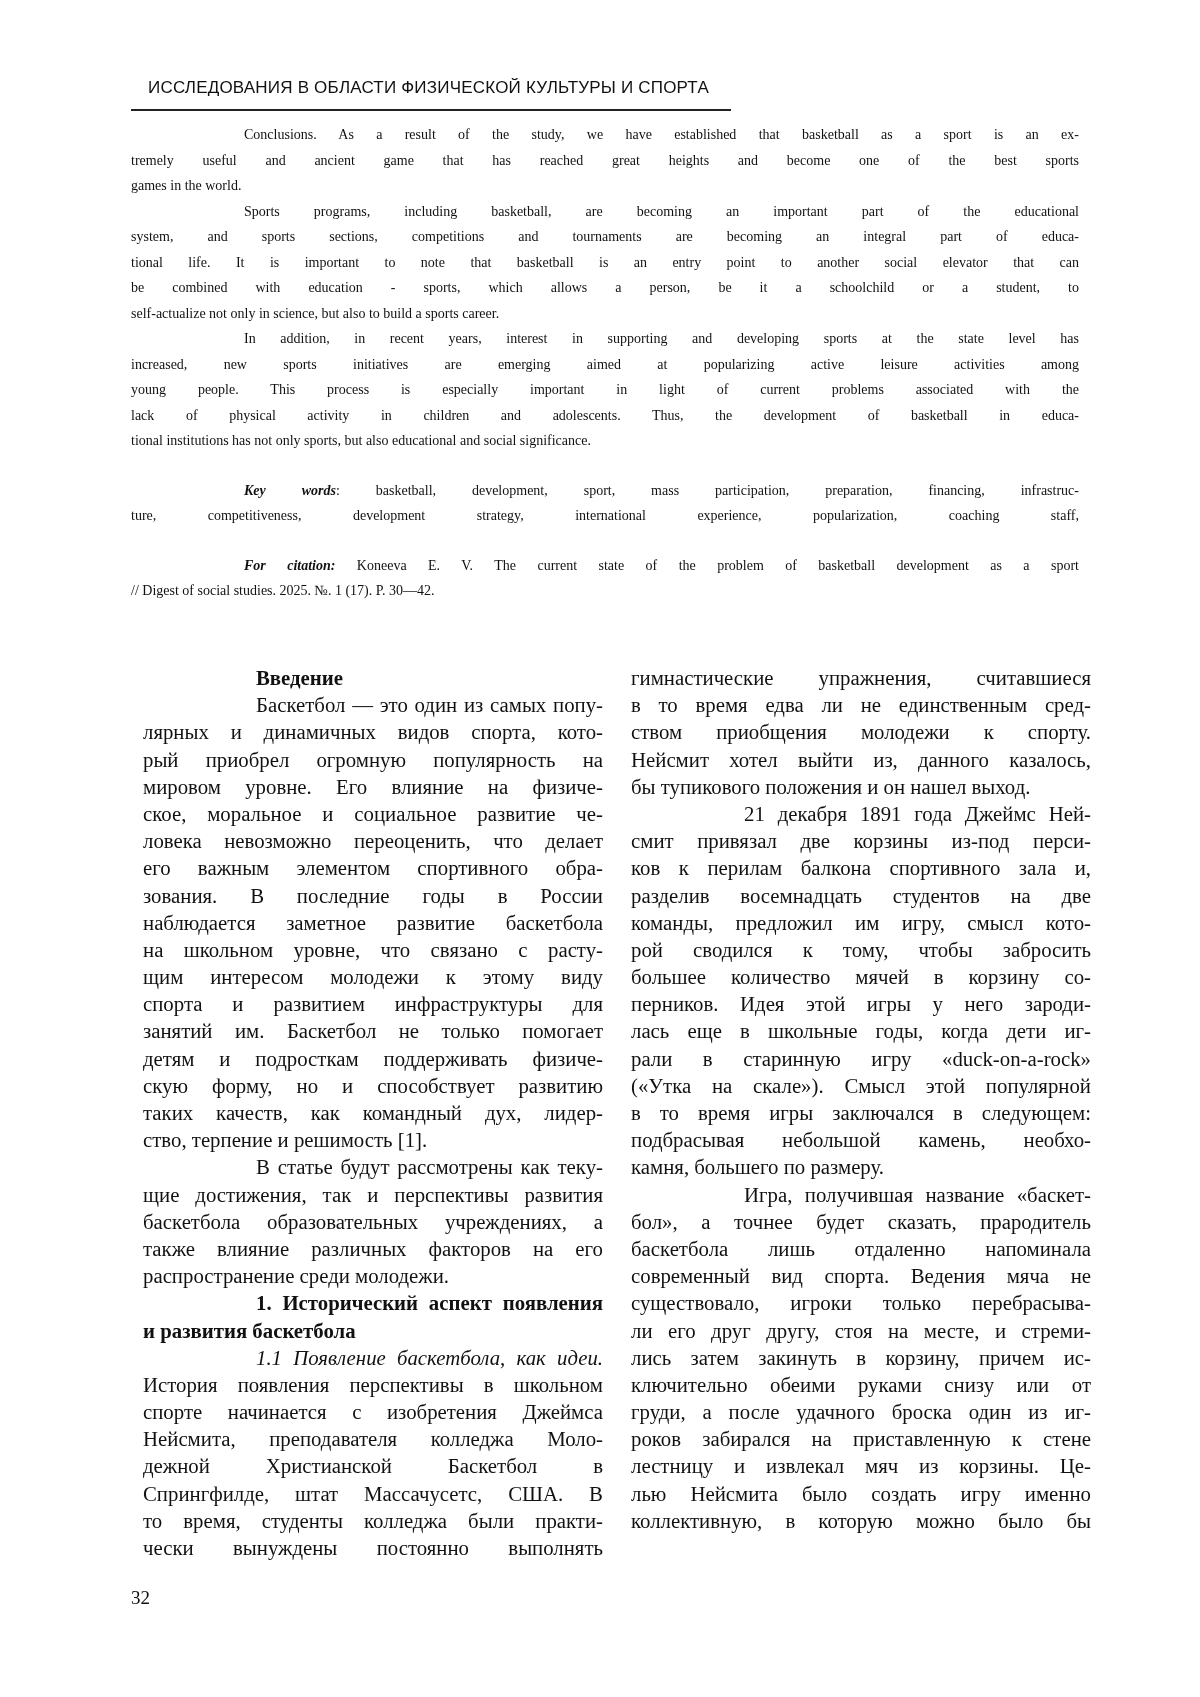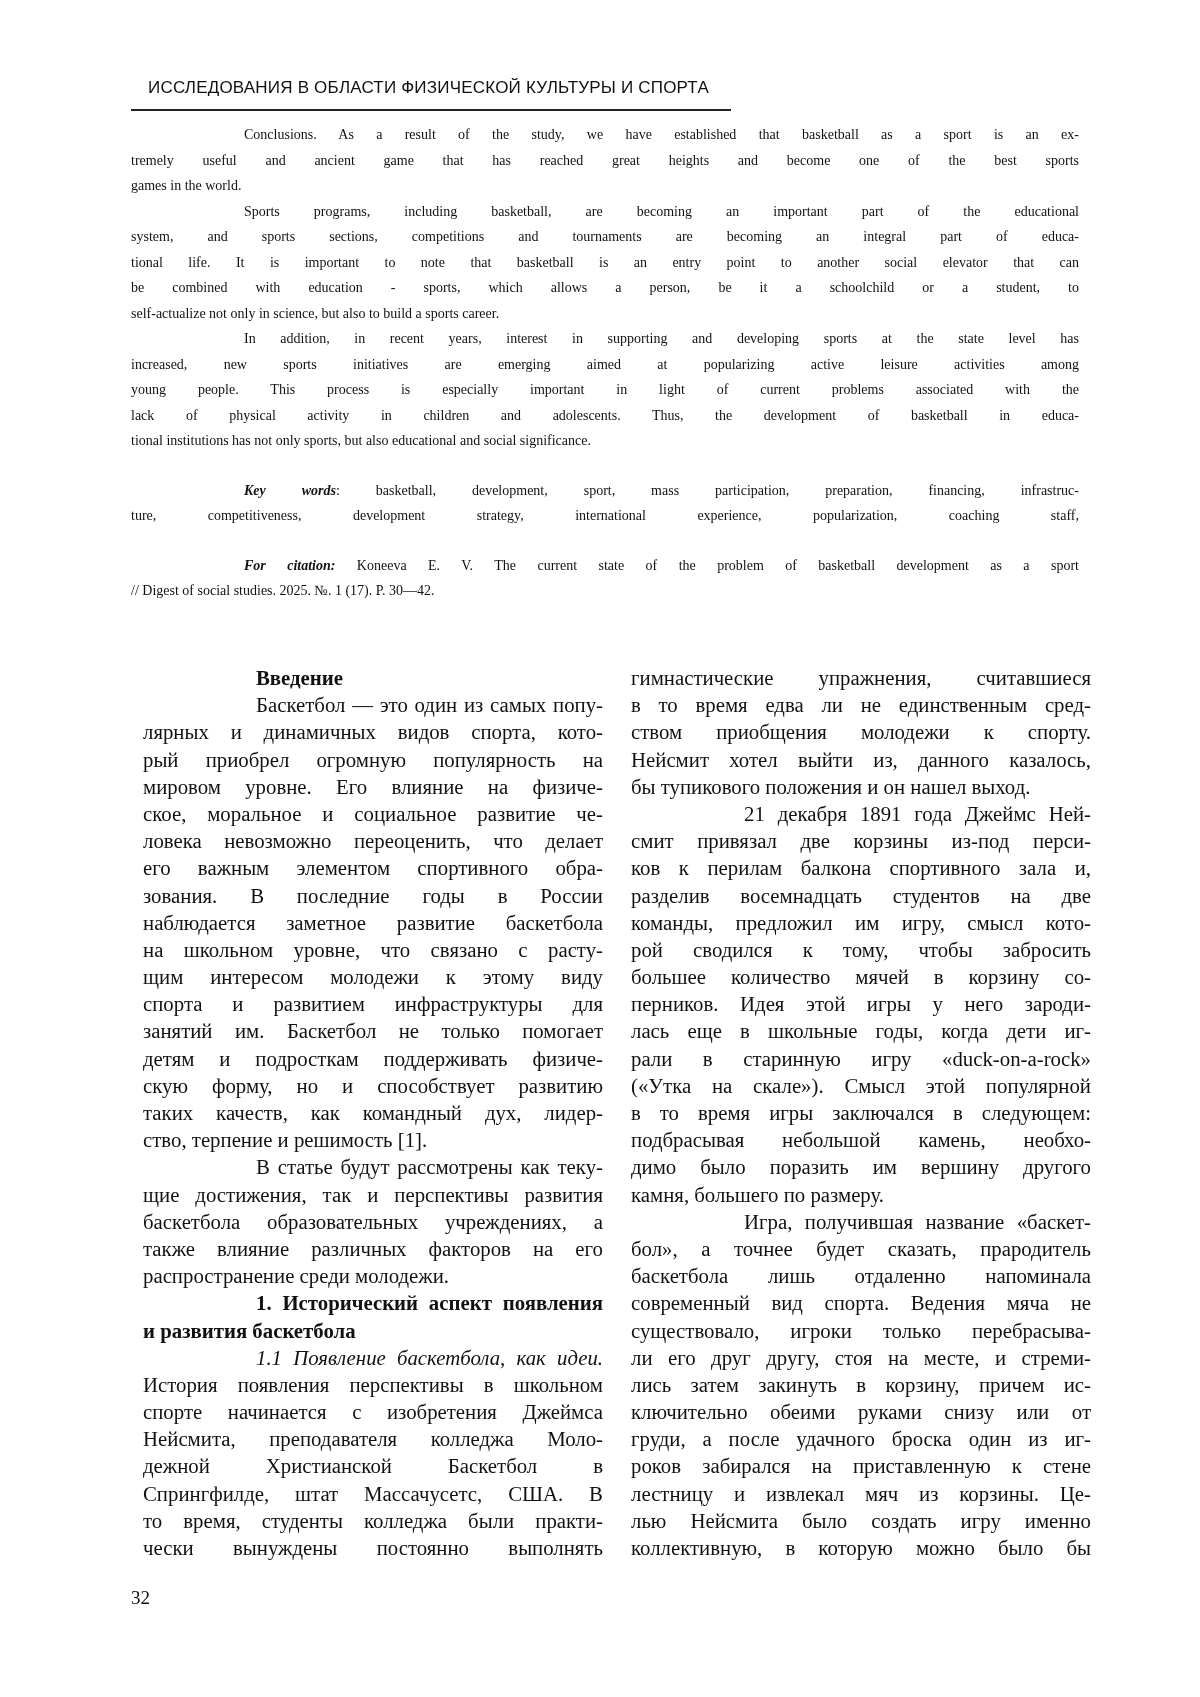--- a/index.html
+++ b/index.html
@@ -133,21 +133,20 @@
     <span class="line">разделив восемнадцать студентов на две</span>
     <span class="line">команды, предложил им игру, смысл кото-</span>
     <span class="line">рой сводился к тому, чтобы забросить</span>
     <span class="line">большее количество мячей в корзину со-</span>
     <span class="line">перников. Идея этой игры у него зароди-</span>
     <span class="line">лась еще в школьные годы, когда дети иг-</span>
     <span class="line">рали в старинную игру «duck-on-a-rock»</span>
     <span class="line">(«Утка на скале»). Смысл этой популярной</span>
     <span class="line">в то время игры заключался в следующем:</span>
     <span class="line">подбрасывая небольшой камень, необхо-</span>
-    <span class="line">димо было поразить им вершину другого</span>
     <span class="line last">камня, большего по размеру.</span>
   </div>
   <div class="para">
     <span class="line indent">Игра, получившая название «баскет-</span>
     <span class="line">бол», а точнее будет сказать, прародитель</span>
     <span class="line">баскетбола лишь отдаленно напоминала</span>
     <span class="line">современный вид спорта. Ведения мяча не</span>
     <span class="line">существовало, игроки только перебрасыва-</span>
     <span class="line">ли его друг другу, стоя на месте, и стреми-</span>
     <span class="line">лись затем закинуть в корзину, причем ис-</span>

